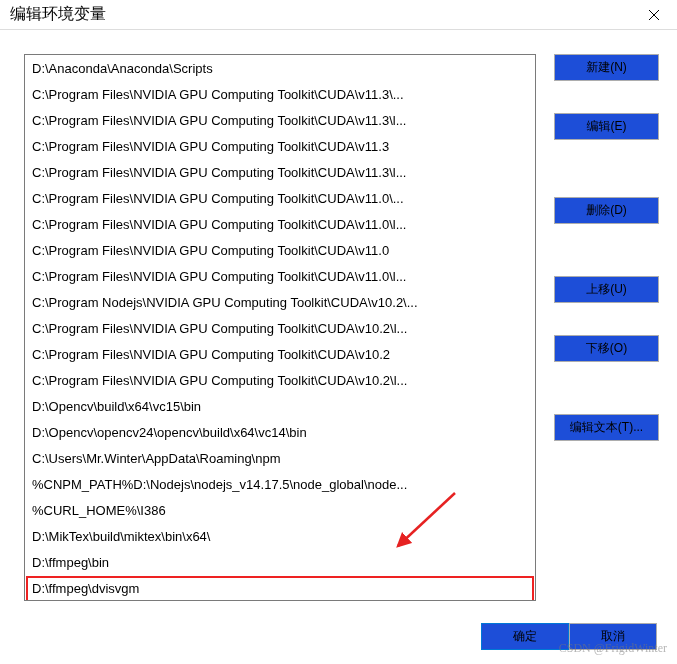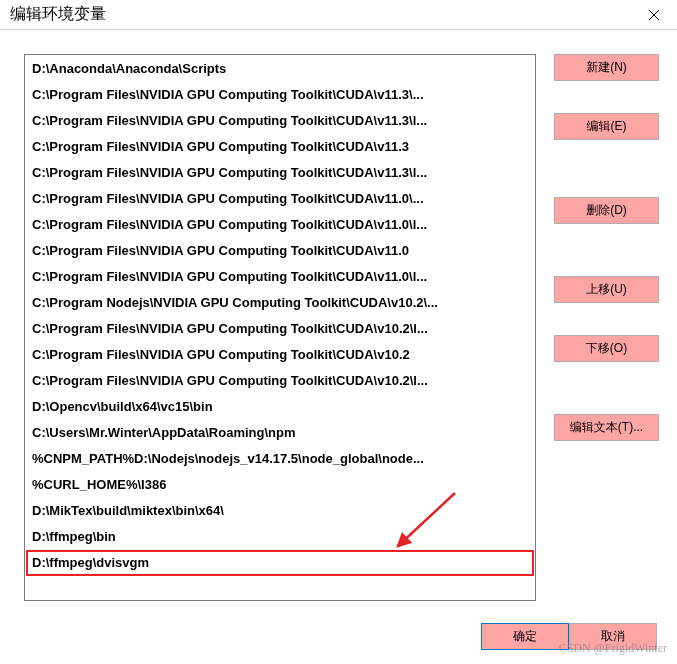--- a/index.html
+++ b/index.html
@@ -47,21 +47,20 @@
       flex: 1;
       border: 1px solid #7a7a7a;
       position: relative;
       overflow: hidden;
     }
     .list-scroll {
       position: absolute;
       inset: 0;
       overflow-y: scroll;
       padding: 1px;
-      font-weight: bold;
     }
     .list-scroll::-webkit-scrollbar { width: 17px; }
     .list-scroll::-webkit-scrollbar-track { background: #f0f0f0; }
     .list-scroll::-webkit-scrollbar-thumb { background: #cdcdcd; border: 1px solid #bbb; }
     .list-item {
       padding: 4px 6px;
       font-size: 13px;
       line-height: 18px;
       white-space: nowrap;
       overflow: hidden;
@@ -82,21 +81,21 @@
     .btn-col {
       width: 105px;
       display: flex;
       flex-direction: column;
       gap: 7px;
     }
     .btn-spacer { height: 38px; }
     .btn {
       height: 27px;
       border: 1px solid #adadad;
-      background: #fca5a5;
+      background: #1d4ed8;
       font-size: 12px;
       font-family: inherit;
       cursor: pointer;
       display: flex;
       align-items: center;
       justify-content: center;
     }
     .footer {
       display: flex;
       justify-content: flex-end;
@@ -137,20 +136,21 @@
           <div class="list-item">C:\Program Files\NVIDIA GPU Computing Toolkit\CUDA\v11.3\l...</div>
           <div class="list-item">C:\Program Files\NVIDIA GPU Computing Toolkit\CUDA\v11.0\...</div>
           <div class="list-item">C:\Program Files\NVIDIA GPU Computing Toolkit\CUDA\v11.0\l...</div>
           <div class="list-item">C:\Program Files\NVIDIA GPU Computing Toolkit\CUDA\v11.0</div>
           <div class="list-item">C:\Program Files\NVIDIA GPU Computing Toolkit\CUDA\v11.0\l...</div>
           <div class="list-item">C:\Program Nodejs\NVIDIA GPU Computing Toolkit\CUDA\v10.2\...</div>
           <div class="list-item">C:\Program Files\NVIDIA GPU Computing Toolkit\CUDA\v10.2\l...</div>
           <div class="list-item">C:\Program Files\NVIDIA GPU Computing Toolkit\CUDA\v10.2</div>
           <div class="list-item">C:\Program Files\NVIDIA GPU Computing Toolkit\CUDA\v10.2\l...</div>
           <div class="list-item">D:\Opencv\build\x64\vc15\bin</div>
+          <div class="list-item">D:\Opencv\opencv24\opencv\build\x64\vc14\bin</div>
           <div class="list-item">C:\Users\Mr.Winter\AppData\Roaming\npm</div>
           <div class="list-item">%CNPM_PATH%D:\Nodejs\nodejs_v14.17.5\node_global\node...</div>
           <div class="list-item">%CURL_HOME%\I386</div>
           <div class="list-item">D:\MikTex\build\miktex\bin\x64\</div>
           <div class="list-item">D:\ffmpeg\bin</div>
           <div class="list-item selected">D:\ffmpeg\dvisvgm</div>
         </div>
     </div>
     <div class="btn-col">
       <button class="btn">新建(N)</button>

